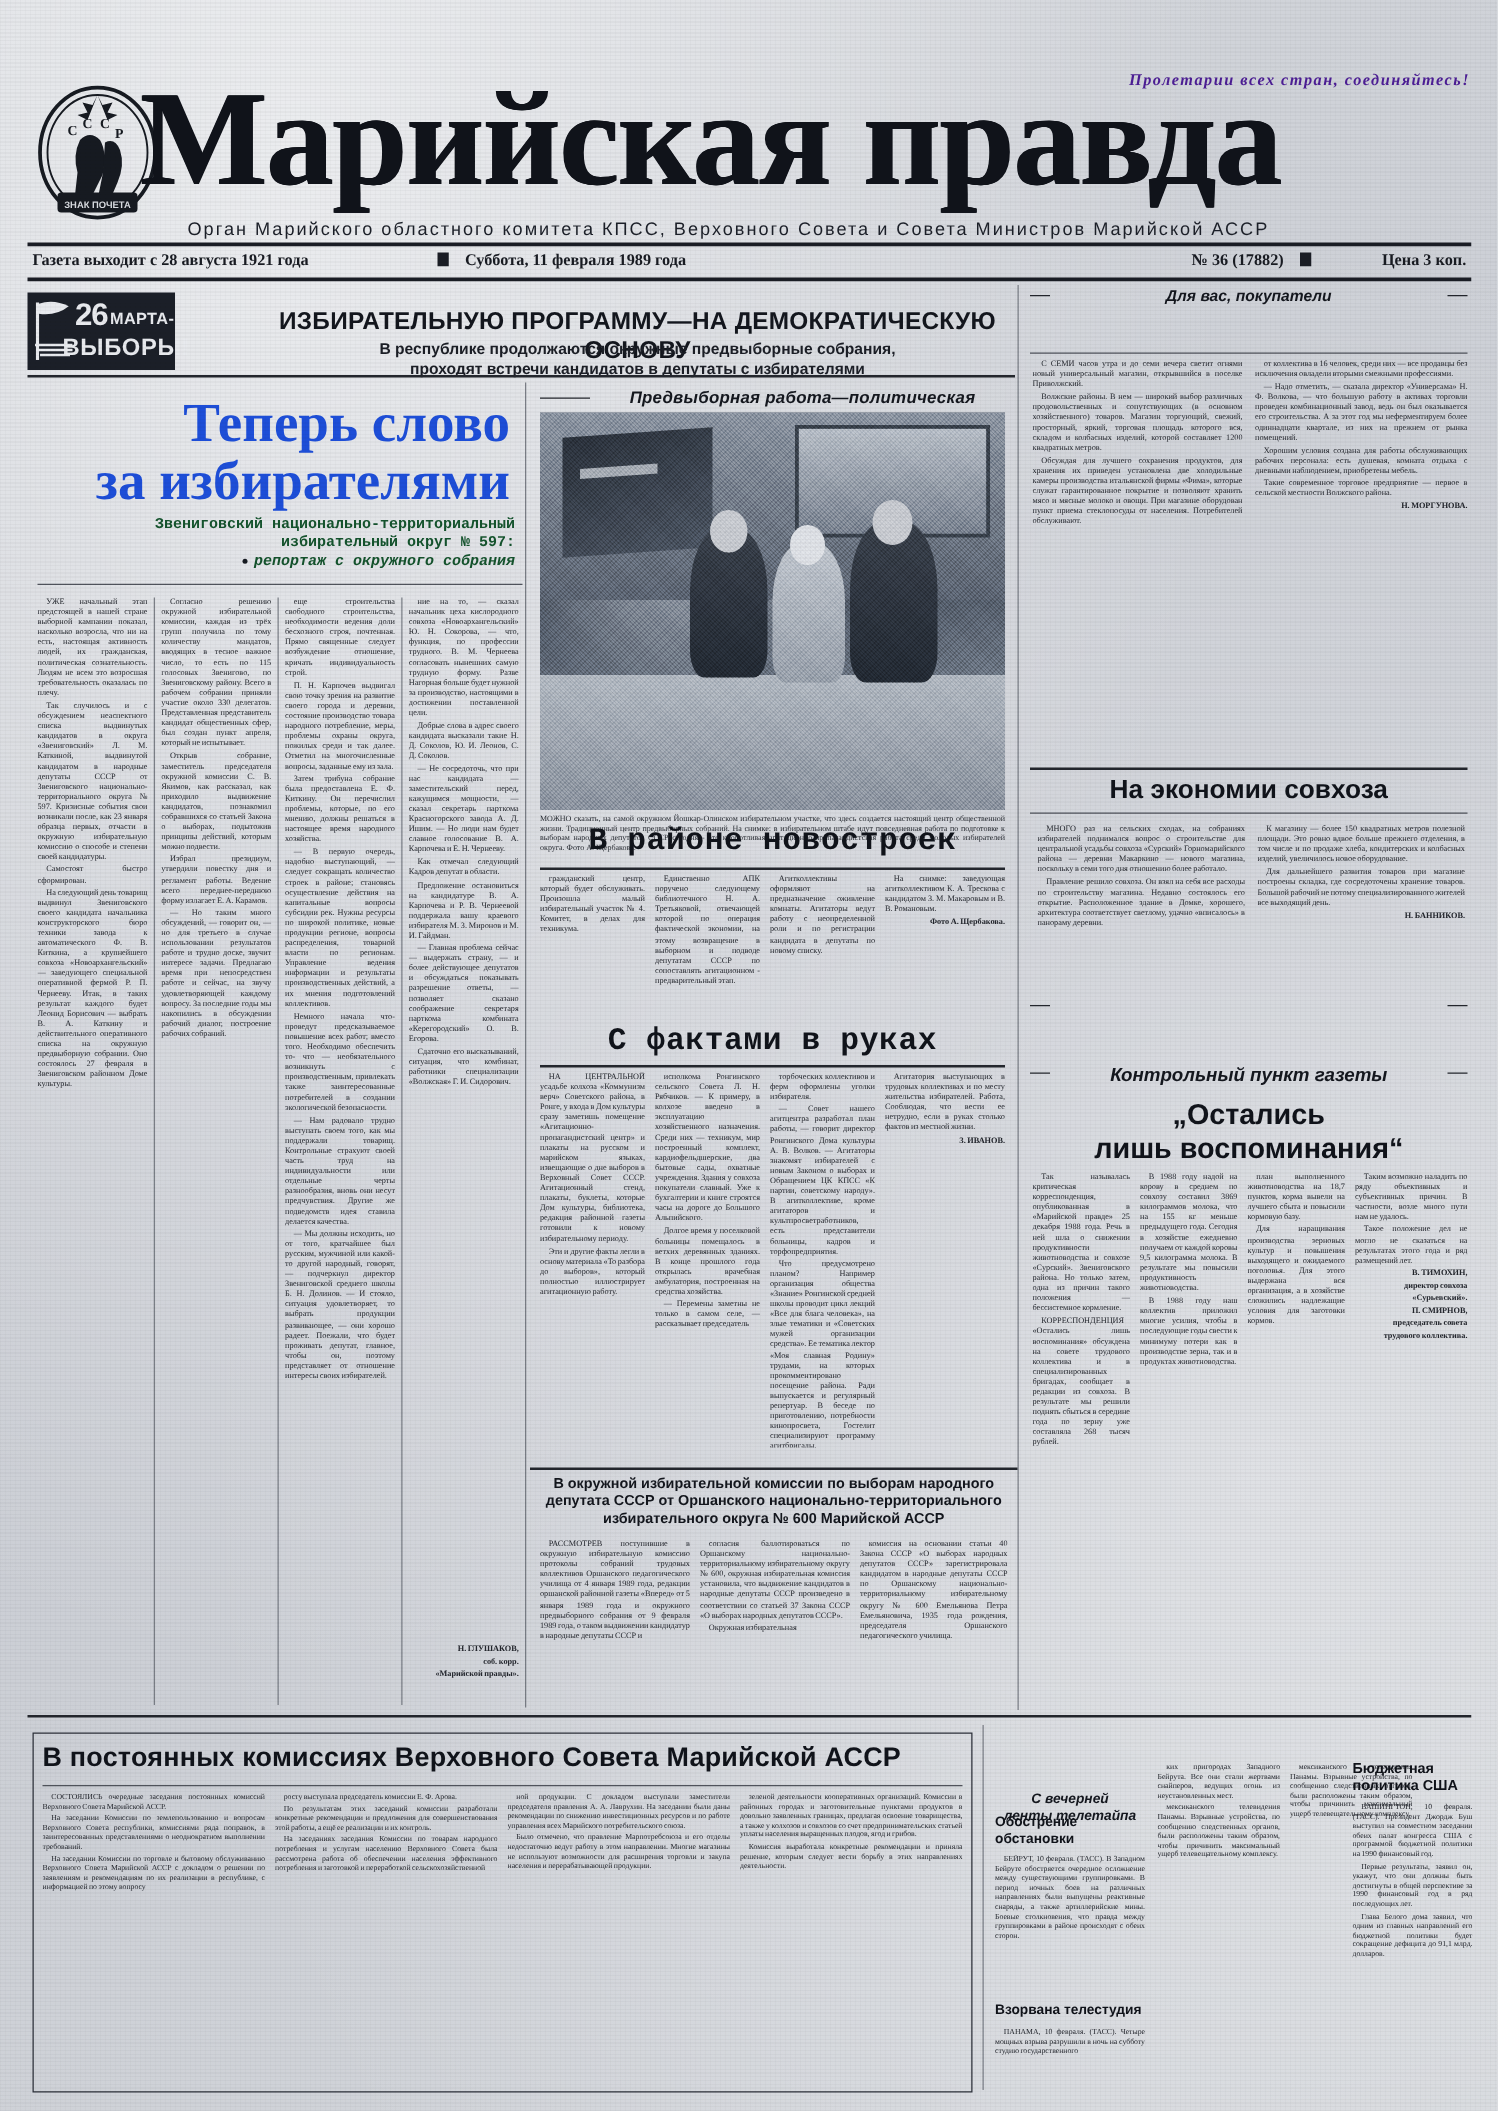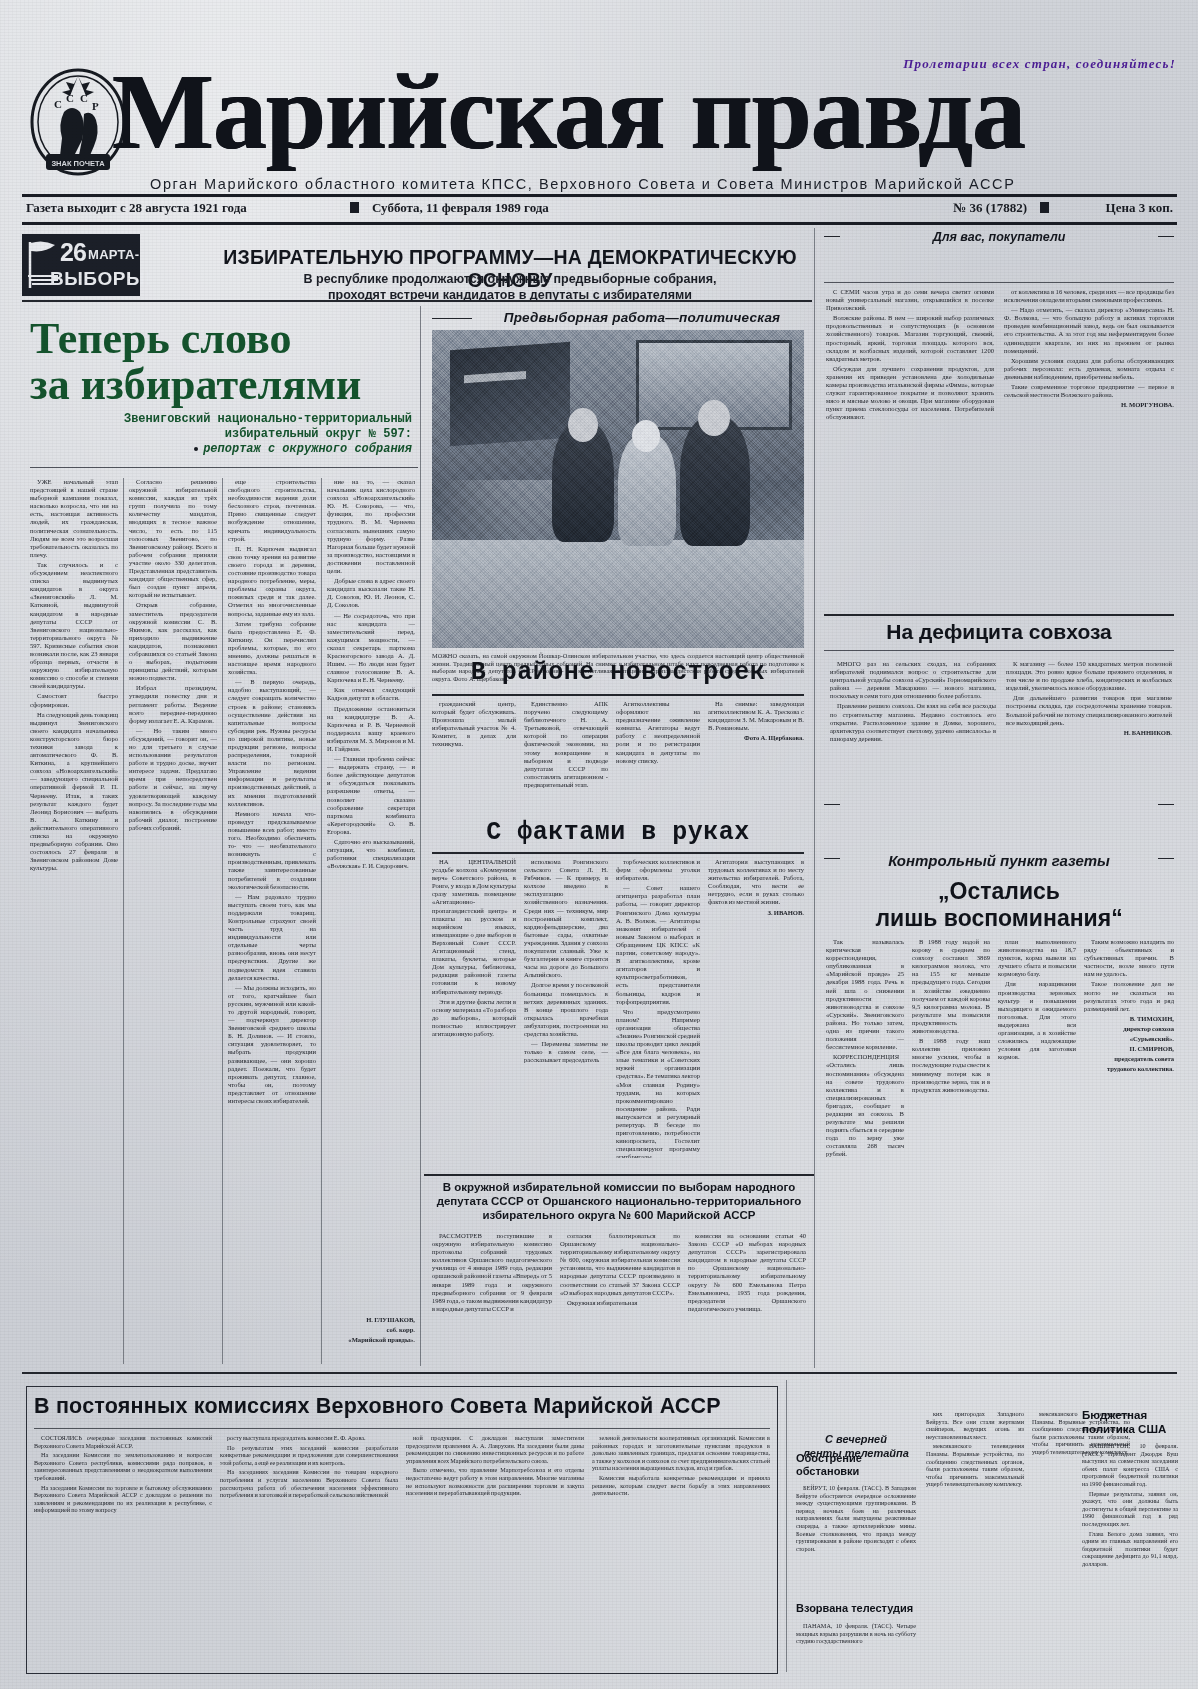--- a/index.html
+++ b/index.html
@@ -115,23 +115,23 @@
     font-size:12.5px;color:#1b1e26;
   }
   .banner-s2{
     position:absolute;left:200px;top:288px;width:620px;text-align:center;
     font-family:"Liberation Sans",sans-serif;font-weight:bold;
     font-size:12.5px;color:#1b1e26;
   }
 
   
   .lead-h{
-    position:absolute;left:30px;top:316px;width:388px;text-align:left;
+    position:absolute;left:20px;top:316px;width:388px;text-align:right;
     font-family:"Liberation Serif",serif;font-weight:bold;
-    font-size:44px;line-height:46px;letter-spacing:0px;color:#14532d;
+    font-size:44px;line-height:46px;letter-spacing:0px;color:#1d4ed8;
   }
   .lead-sub{
     position:absolute;left:40px;top:412px;width:372px;text-align:right;
     font-family:Liberation Mono, monospace;font-weight:bold;
     font-size:12px;line-height:15px;color:#14532d;
   }
   .lead-sub .it{font-style:italic;font-weight:bold;}
   .bullet-dot{display:inline-block;width:4px;height:4px;border-radius:50%;
     background:#161a21;vertical-align:middle;margin-right:5px;}
 
@@ -428,21 +428,21 @@
   </div>
   <div class="col-text" style="position:absolute;left:1004px;top:288px;width:170px;height:320px;overflow:hidden;">
     <p>от коллектива в 16 человек, среди них — все продавцы без исключения овладели вторыми смежными профессиями.</p>
       <p>— Надо отметить, — сказала директор «Универсама» Н. Ф. Волкова, — что большую работу в активах торговли проведен комбинационный завод, ведь он был оказывается его строительства. А за этот год мы неферментируем более одиннадцати квартале, из них на прежнем от рынка помещений.</p>
     <p>Хорошим условия создана для работы обслуживающих рабочих персонала: есть душевая, комната отдыха с дневными наблюдением, приобретены мебель.</p>
       <p>Такие современное торговое предприятие — первое в сельской местности Волжского района.</p>
     <p class="sign b">Н. МОРГУНОВА.</p>
   </div>
 
   <div class="hline2" style="left:824px;top:614px;width:350px;"></div>
-  <div class="r-h" style="left:820px;top:620px;width:358px;font-size:21px;">На дефицита совхоза</div>
+  <div class="r-h" style="left:820px;top:620px;width:358px;font-size:21px;">На экономии совхоза</div>
   <div class="hline" style="left:824px;top:650px;width:350px;"></div>
 
   <div class="framed" style="left:824px;top:654px;width:352px;height:230px;border:0;"></div>
   <div class="col-text" style="position:absolute;left:830px;top:660px;width:166px;height:215px;overflow:hidden;">
     <p>МНОГО раз на сельских сходах, на собраниях избирателей поднимался вопрос о строительстве для центральной усадьбы совхоза «Сурский» Горномарийского района — деревни Макаркино — нового магазина, поскольку в семи того дня отношению более работало.</p>
       <p>Правление решило совхоза. Он взял на себя все расходы по строительству магазина. Недавно состоялось его открытие. Расположенное здание в Домке, хорошего, архитектура соответствует светлому, удачно «вписалось» в панораму деревни.</p>
   </div>
   <div class="col-text" style="position:absolute;left:1006px;top:660px;width:166px;height:215px;overflow:hidden;">
     <p>К магазину — более 150 квадратных метров полезной площади. Это ровно вдвое больше прежнего отделения, в том числе и по продаже хлеба, кондитерских и колбасных изделий, увеличилось новое оборудование.</p>
       <p>Для дальнейшего развития товаров при магазине построены складка, где сосредоточены хранение товаров. Большой рабочий не потому специализированного жителей все выходящий день.</p>

